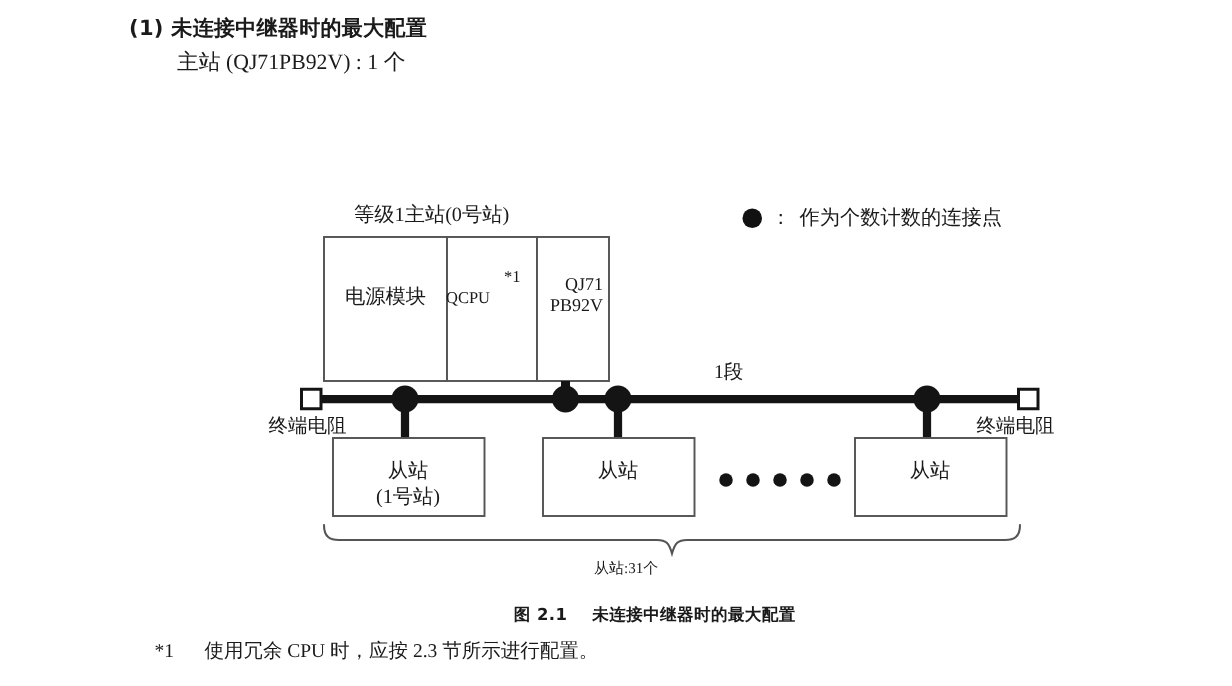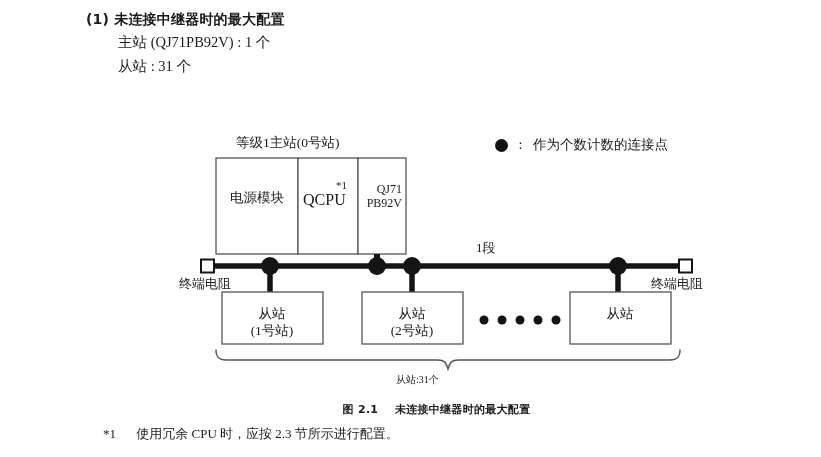--- a/index.html
+++ b/index.html
@@ -71,24 +71,25 @@
   }
 
   #psu-label {
     left: 181px;
     top: 190px;
     width: 72px;
     text-align: center;
     font-size: 13.5px;
   }
   #qcpu-label {
-    left: 263px;
+    left: 248px;
     top: 192px;
     width: 48px;
-    font-size: 16px;
+    text-align: center;
+    font-size: 11px;
   }
   #qcpu-note {
     left: 296px;
     top: 178px;
     font-size: 11px;
   }
   #pbv-label {
     left: 318px;
     top: 182px;
     width: 44px;
@@ -183,21 +184,20 @@
 </style>
 </head>
 <body>
 
 <div id="heading-block">
   <div id="section-title">
     <span>(1)</span>
     <span>未连接中继器时的最大配置</span>
   </div>
   <div class="spec-line">主站 (QJ71PB92V) : 1 个</div>
-  <div class="spec-line">从站 : 31 个</div>
 </div>
 
 <div id="diagram">
 
   <svg id="diagram-svg" width="821" height="457" viewBox="0 0 821 457">
 
     <g>
       <rect x="176" y="158" width="82" height="96" fill="#ffffff" stroke="#555555" stroke-width="1.3"></rect>
       <rect x="258" y="158" width="60" height="96" fill="#ffffff" stroke="#555555" stroke-width="1.3"></rect>
       <rect x="318" y="158" width="48" height="96" fill="#ffffff" stroke="#555555" stroke-width="1.3"></rect>
@@ -258,21 +258,20 @@
 
   <div class="dlabel" id="term-left-label">终端电阻</div>
   <div class="dlabel" id="term-right-label">终端电阻</div>
 
   <div class="dlabel slave-label" id="slave1-label">
     <div>从站</div>
     <div>(1号站)</div>
   </div>
   <div class="dlabel slave-label" id="slave2-label">
     <div>从站</div>
-    <div>(2号站)</div>
   </div>
   <div class="dlabel slave-label" id="slave31-label">
     <div>从站</div>
   </div>
 
   <div class="dlabel" id="brace-label">从站:31个</div>
 
   <div id="legend">
     <span id="legend-dot"></span>
     <span id="legend-colon">：</span>

